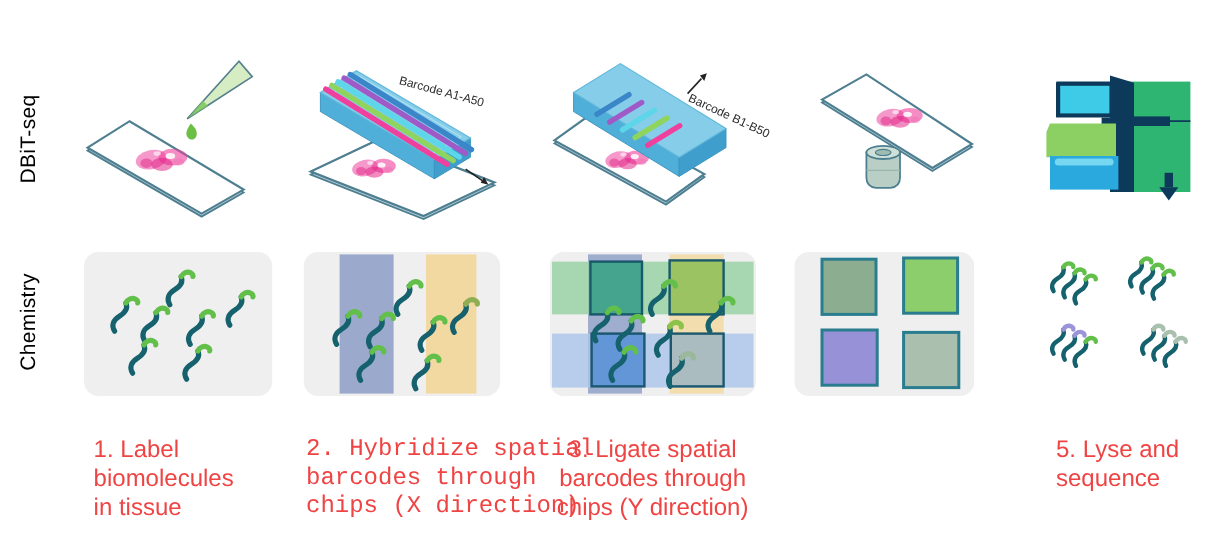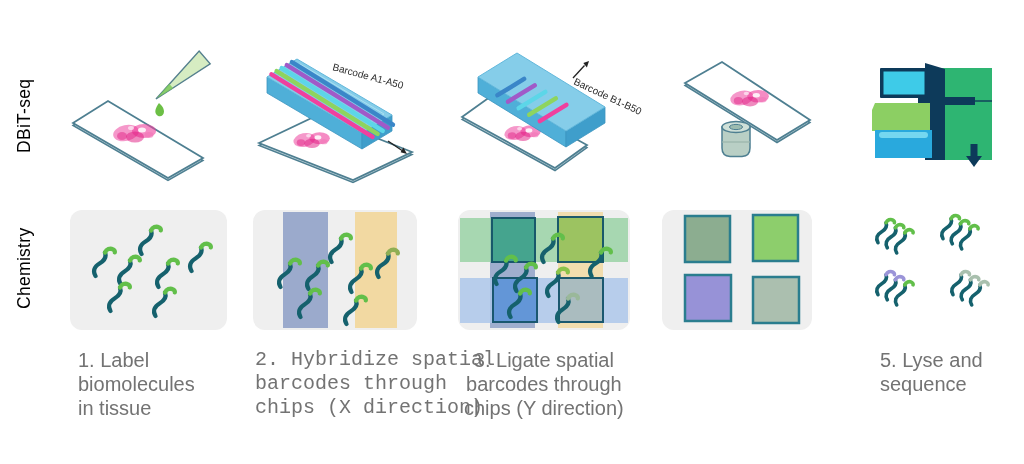--- a/index.html
+++ b/index.html
@@ -9,22 +9,22 @@
   }
   .vlabel {
     position:absolute; writing-mode:vertical-rl; transform:rotate(180deg);
     font-size:17.5px; color:#000; display:flex; align-items:center; justify-content:center;
     width:24px; letter-spacing:0.3px;
   }
   .vlabel.dbit { left:12px; top:70px;  height:92px; }
   .vlabel.chem { left:12px; top:226px; height:84px; }
   .illus, .chempanel { position:absolute; }
   .caption {
-    position:absolute; top:348px; font-size:20px; line-height:24px;
-    color:#737373; white-space:pre-line;
+    position:absolute; top:363px; font-size:20px; line-height:24px;
+    color:#ef4444; white-space:pre-line;
   }
   .cap1 { left:78px; }  .cap2 { left:255px;font-family:Liberation Mono, monospace; } .cap3 { left:464px;text-align:center; }
   .cap4 { left:674px; } .cap5 { left:880px; }
   svg text { font-family:"Liberation Sans", sans-serif; }
 </style>
 </head>
 <body>
 
 <div class="canvas">
 

